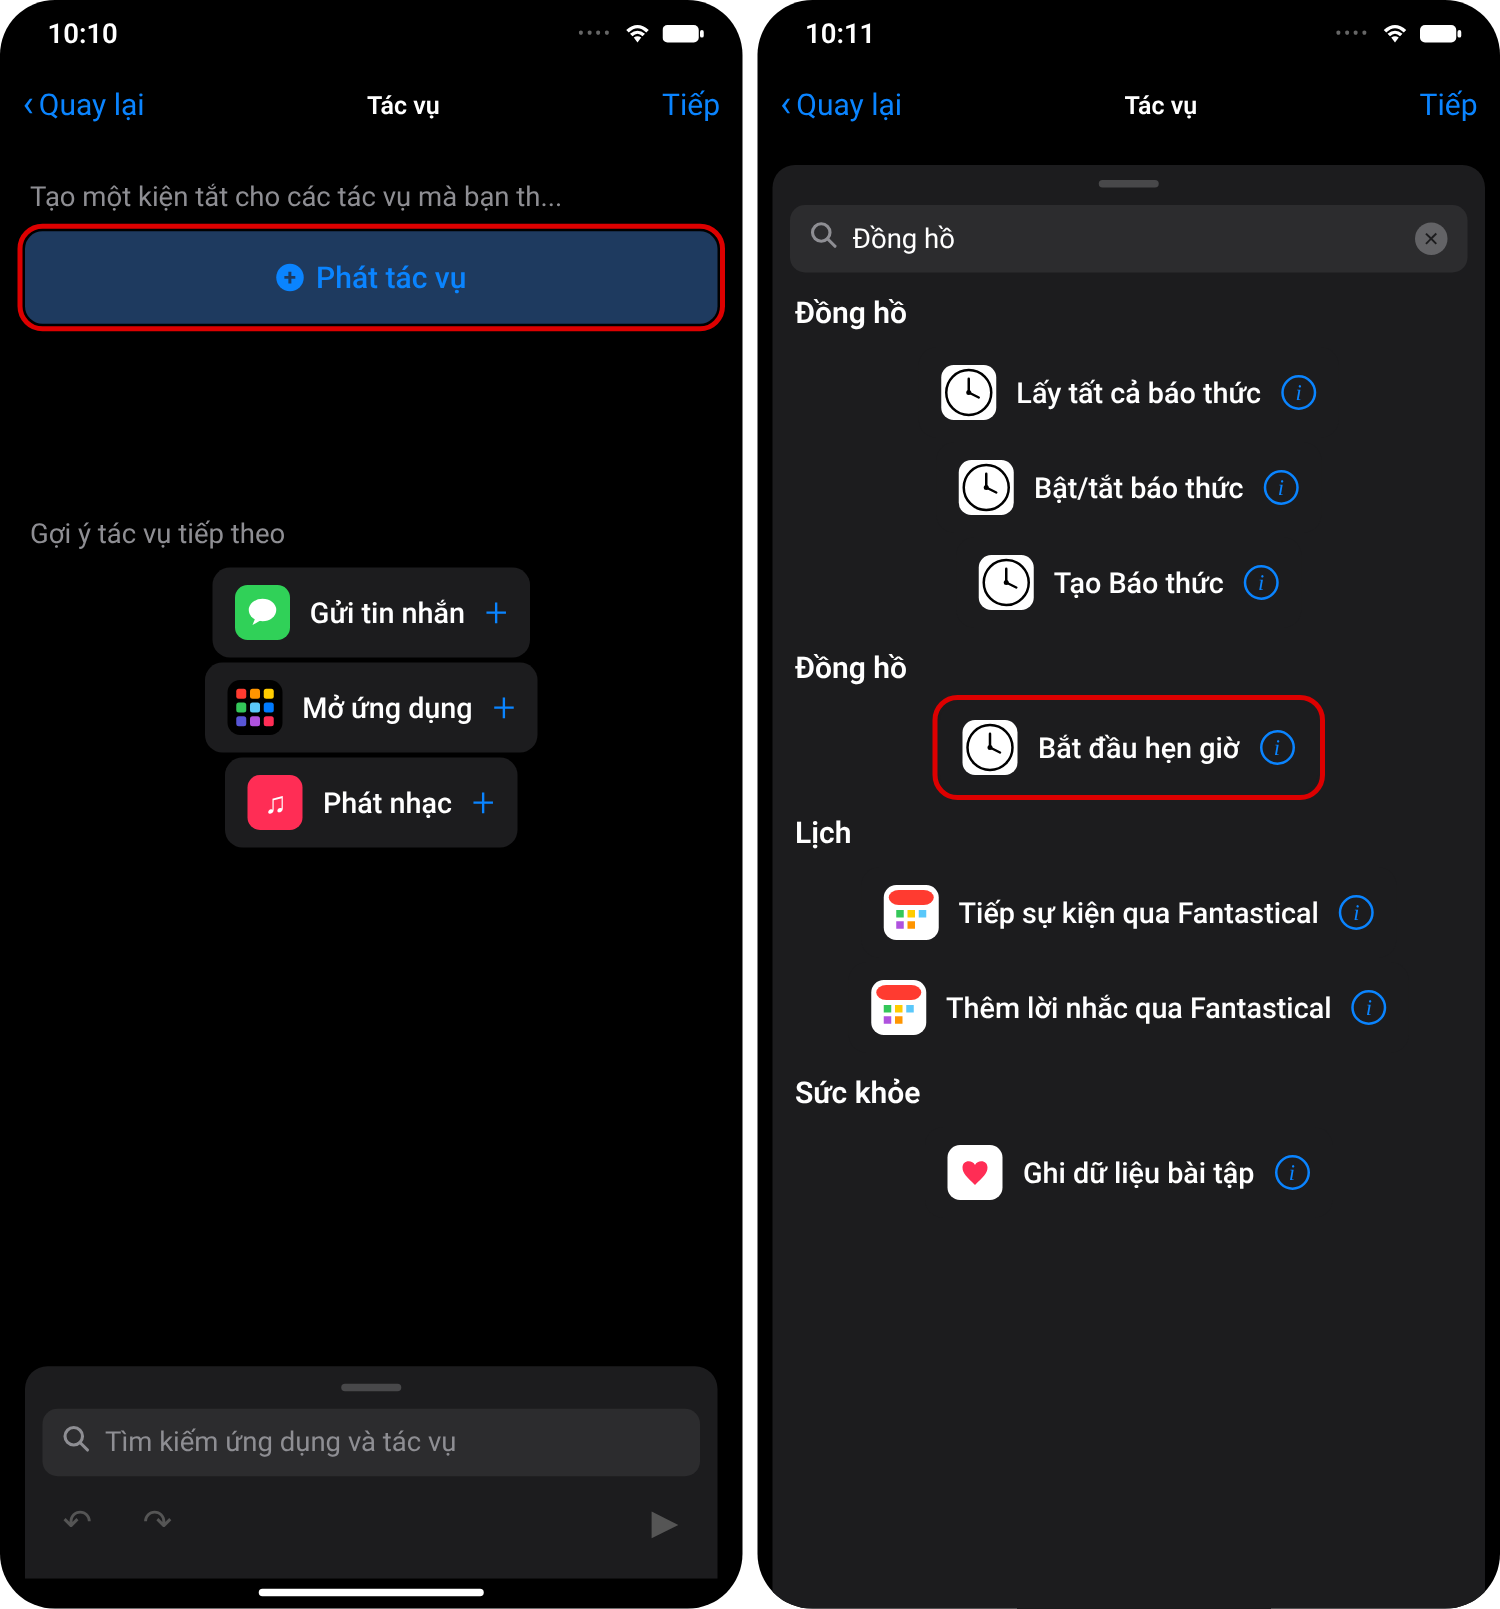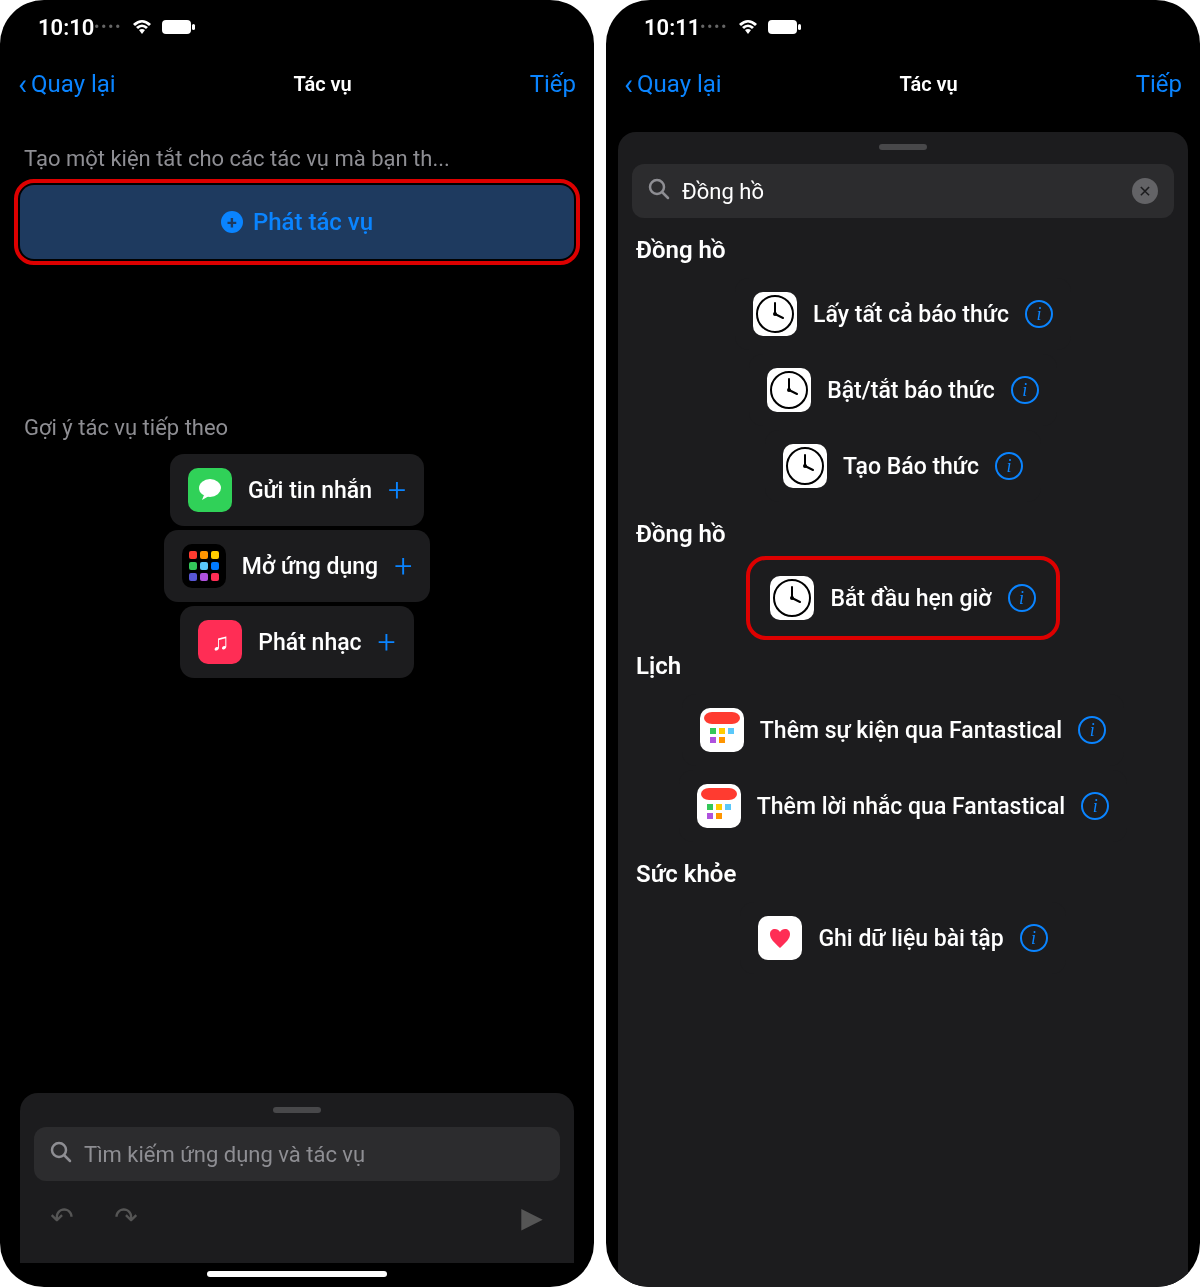--- a/index.html
+++ b/index.html
@@ -17,21 +17,21 @@
     background: #000;
     border-radius: 44px;
     overflow: hidden;
     display: flex;
     flex-direction: column;
     position: relative;
   }
   .status-bar {
     height: 54px;
     display: flex;
-    justify-content: flex-start;
+    justify-content: space-between;
     align-items: center;
     padding: 0 30px 0 38px;
     color: #fff;
     font-size: 22px;
     font-weight: 600;
   }
   .status-right { display: flex; align-items: center; gap: 8px; }
   .dots { letter-spacing: 2px; color: #666; font-size: 14px; }
   .wifi-icon, .battery-icon { display: inline-flex; }
   .nav-bar {
@@ -348,21 +348,21 @@
             <svg class="fantastical-svg" viewBox="0 0 40 40">
                 <rect x="2" y="2" width="36" height="36" rx="8" fill="#fff"></rect>
                 <rect x="2" y="2" width="36" height="12" rx="8" fill="#ff3b30"></rect>
                 <rect x="8" y="18" width="6" height="6" fill="#34c759"></rect>
                 <rect x="17" y="18" width="6" height="6" fill="#ffcc00"></rect>
                 <rect x="26" y="18" width="6" height="6" fill="#5ac8fa"></rect>
                 <rect x="8" y="27" width="6" height="6" fill="#af52de"></rect>
                 <rect x="17" y="27" width="6" height="6" fill="#ff9500"></rect>
               </svg>
           </span>
-          <span class="label">Thêm sự kiện qua Fantastical</span>
+          <span class="label">Tiếp sự kiện qua Fantastical</span>
           <span class="info">i</span>
         </div>
         <div class="row">
           <span class="icon icon-fantastical">
             <svg class="fantastical-svg" viewBox="0 0 40 40">
                 <rect x="2" y="2" width="36" height="36" rx="8" fill="#fff"></rect>
                 <rect x="2" y="2" width="36" height="12" rx="8" fill="#ff3b30"></rect>
                 <rect x="8" y="18" width="6" height="6" fill="#34c759"></rect>
                 <rect x="17" y="18" width="6" height="6" fill="#ffcc00"></rect>
                 <rect x="26" y="18" width="6" height="6" fill="#5ac8fa"></rect>

